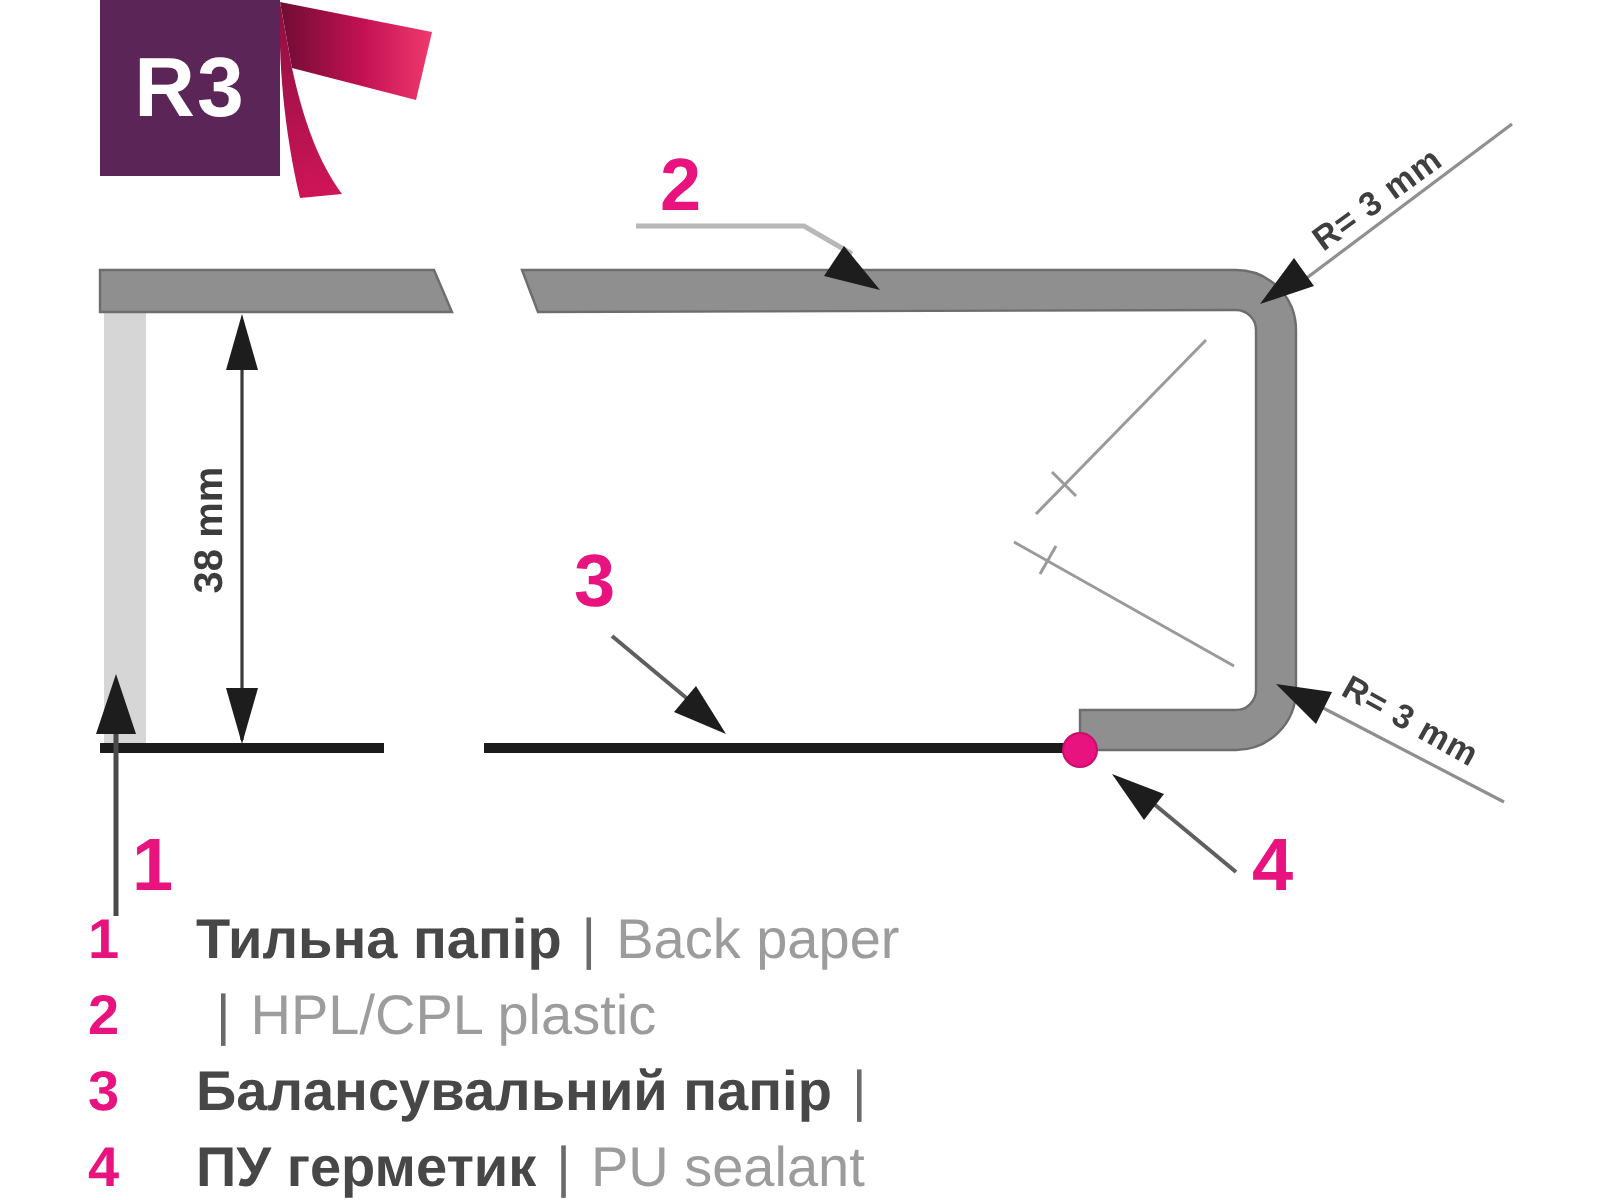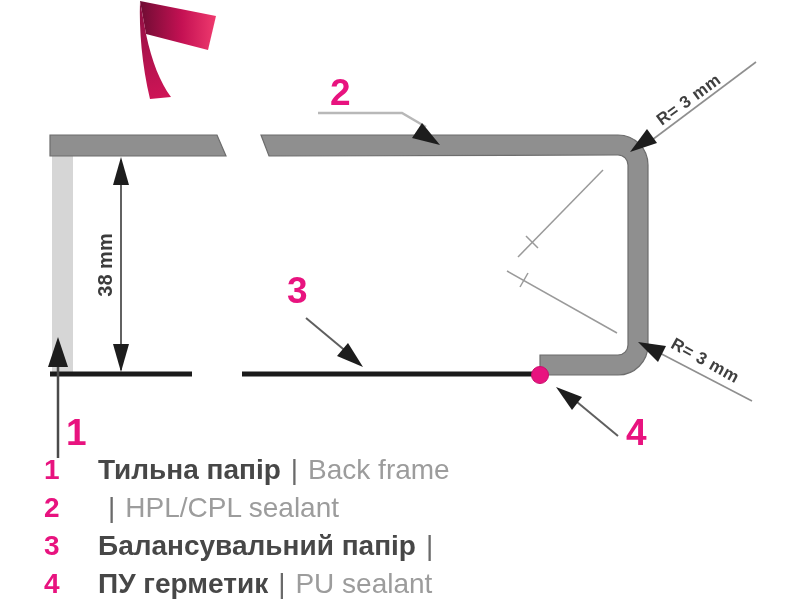--- a/index.html
+++ b/index.html
@@ -114,42 +114,45 @@
     <g stroke="#9a9a9a" stroke-width="1.5">
       <line x1="603" y1="170" x2="518" y2="257"></line>
       <line x1="526" y1="236" x2="538" y2="248"></line>
       <line x1="507" y1="271" x2="617" y2="333"></line>
       <line x1="520" y1="287" x2="528" y2="273"></line>
     </g>
 
     <circle cx="540" cy="375" r="8.5" fill="#e8137f" stroke="#c90f6d" stroke-width="1"></circle>
   </svg>
 
+  <div class="badge">
+    <span>R3</span>
+  </div>
 
   <div class="dim-label">38 mm</div>
 
   <div class="r-label r-top">R= 3 mm</div>
   <div class="r-label r-bottom">R= 3 mm</div>
 
   <div class="callout c1">1</div>
   <div class="callout c2">2</div>
   <div class="callout c3">3</div>
   <div class="callout c4">4</div>
 
   <div class="legend">
     <div class="legend-row">
       <span class="legend-num">1</span>
       <span class="legend-uk">Тильна папір</span>
       <span class="legend-sep">|</span>
-      <span class="legend-en">Back frame</span>
+      <span class="legend-en">Back paper</span>
     </div>
     <div class="legend-row">
       <span class="legend-num">2</span>
       <span class="legend-sep">|</span>
-      <span class="legend-en">HPL/CPL sealant</span>
+      <span class="legend-en">HPL/CPL plastic</span>
     </div>
     <div class="legend-row">
       <span class="legend-num">3</span>
       <span class="legend-uk">Балансувальний папір</span>
       <span class="legend-sep">|</span>
     </div>
     <div class="legend-row">
       <span class="legend-num">4</span>
       <span class="legend-uk">ПУ герметик</span>
       <span class="legend-sep">|</span>

